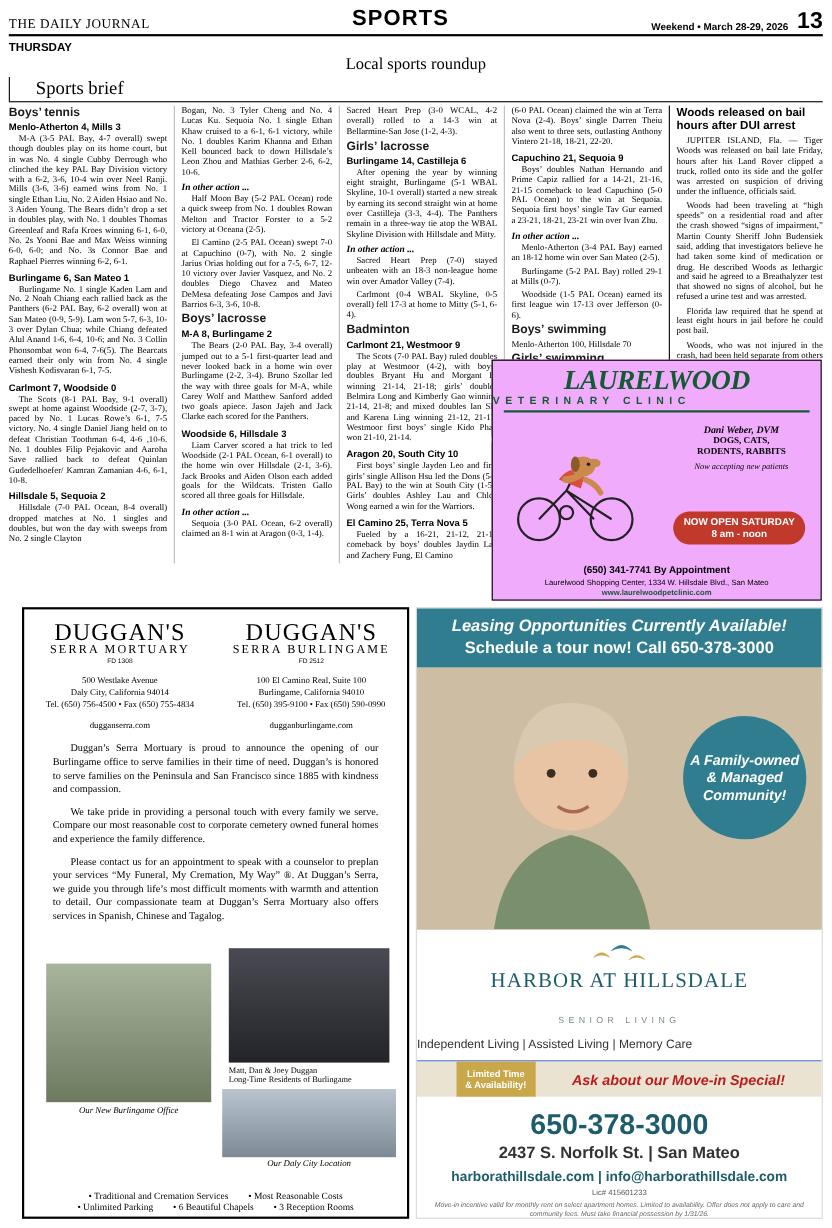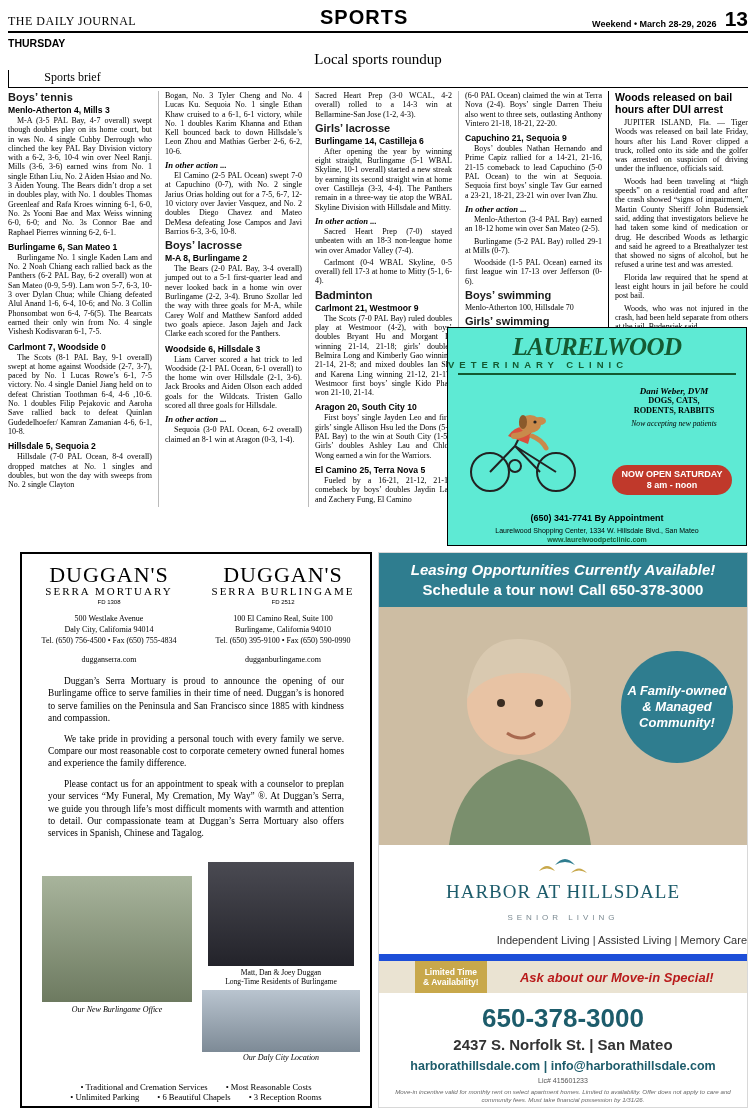--- a/index.html
+++ b/index.html
@@ -19,42 +19,42 @@
   .mast-left { font-family:"Liberation Serif", serif; font-size:12px; letter-spacing:.5px; font-variant:small-caps; font-weight:400; }
   .mast-center { font-family:"Liberation Sans", sans-serif; font-weight:bold; font-size:20px; letter-spacing:1px; flex:1; text-align:center; }
   .mast-right { display:flex; align-items:flex-end; gap:8px; }
   .mast-date { font-family:"Liberation Sans", sans-serif; font-size:9px; font-weight:bold; }
   .mast-page { font-family:"Liberation Sans", sans-serif; font-size:21px; font-weight:bold; line-height:.9; }
 
   
   .section-row { display:flex; border-bottom:1px solid #000; margin-top:2px;flex-direction:column; }
   .thursday { width:148px; font-family:"Liberation Sans", sans-serif; font-weight:bold; font-size:10.5px; padding:2px 0 2px 0; }
   .roundup-title { flex:1; text-align:center; font-family:"Liberation Serif", serif; font-size:15px; padding:0 0 2px 0; }
-  .brief-title { width:128px; text-align:center; font-family:"Liberation Serif", serif; font-size:12px; padding:0 0 2px 0; border-left:1px solid #000; }
+  .brief-title { width:128px; text-align:center; font-family:"Liberation Serif", serif; font-size:17px; padding:0 0 2px 0; border-left:1px solid #000; }
 
   
   .news { display:flex; gap:0; margin-top:3px; }
   .col { padding:0 6px; }
   .col.c1 { width:150px; padding-left:0; }
   .col.c2 { width:150px; border-left:1px solid #bbb; }
   .col.c3 { width:150px; border-left:1px solid #bbb; }
   .col.c4 { width:150px; border-left:1px solid #bbb; }
   .col.c5 { width:140px; border-left:1px solid #000; padding-right:0; }
 
   h3.sport { font-family:"Liberation Sans", sans-serif; font-size:11px; font-weight:bold; margin:0 0 2px 0; color:#1a1a1a; }
   h4.game { font-family:"Liberation Sans", sans-serif; font-size:8.6px; font-weight:bold; margin:5px 0 1px 0; }
   h4.game.first { margin-top:2px; }
   p.body { font-size:8px; line-height:9.3px; margin:0 0 3px 0; text-align:justify; text-indent:9px; }
   p.body.noind { text-indent:0; }
   .subhead { font-family:"Liberation Serif", serif; font-style:italic; font-weight:bold; font-size:8.6px; margin:4px 0 1px 0; }
 
   h3.briefhead { font-family:"Liberation Sans", sans-serif; font-size:10.5px; font-weight:bold; line-height:12px; margin:0 0 3px 0; }
 
   
-  .vet-ad { position:absolute; left:447px; top:327px; width:300px; height:219px; border:1px solid #000; background:#5eead4; overflow:hidden; }
+  .vet-ad { position:absolute; left:447px; top:327px; width:300px; height:219px; border:1px solid #000; background:#f0abfc; overflow:hidden; }
   .vet-name { font-family:"Liberation Serif", serif; font-style:italic; font-weight:bold; font-size:25px; color:#145a32; text-align:center; padding-top:5px; letter-spacing:-.5px; }
   .vet-sub { font-family:"Liberation Sans", sans-serif; font-size:9.5px; letter-spacing:5px; text-align:left; color:#145a32; font-weight:bold; margin-top:-2px; }
   .vet-rule { height:2px; background:#145a32; margin:3px 10px; }
   .vet-info { position:absolute; right:8px; top:58px; width:128px; font-family:"Liberation Serif", serif; font-size:7.6px; text-align:center; line-height:10px; }
   .vet-info .dr { font-weight:bold; font-style:italic; font-size:9px; }
   .vet-info .sp { font-weight:bold; font-size:8.3px; }
   .vet-badge { position:absolute; right:14px; top:137px; width:120px; background:#c0392b; color:#fff; border-radius:16px; text-align:center; font-family:"Liberation Sans", sans-serif; font-weight:bold; font-size:9px; padding:4px 0; line-height:11px; }
   .vet-phone { position:absolute; bottom:22px; left:0; width:100%; text-align:center; font-family:"Liberation Sans", sans-serif; font-weight:bold; font-size:9px; }
   .vet-addr { position:absolute; bottom:11px; left:0; width:100%; text-align:center; font-family:"Liberation Sans", sans-serif; font-size:7px; }
   .vet-web { position:absolute; bottom:2px; left:0; width:100%; text-align:center; font-family:"Liberation Sans", sans-serif; font-size:7px; color:#145a32; font-weight:bold; }
@@ -71,36 +71,36 @@
   .dug-serra { font-family:"Liberation Serif", serif; font-size:11px; letter-spacing:2px; font-variant:small-caps; margin-top:-3px; }
   .dug-fd { font-family:"Liberation Sans", sans-serif; font-size:6px; margin-top:2px; }
   .dug-addr { font-family:"Liberation Serif", serif; font-size:8px; line-height:11px; text-align:center; margin-top:8px; }
   .dug-body { font-family:"Liberation Serif", serif; font-size:9.3px; line-height:12.4px; text-align:justify; padding:10px 26px 0 26px; }
   .dug-body p { margin:0 0 8px 0; text-indent:16px; }
   .dug-photos { position:absolute; bottom:44px; left:0; width:100%; height:200px; }
   .photo { position:absolute; background:#6b7b63; }
   .p1 { left:20px; top:14px; width:150px; height:126px; background:linear-gradient(#a8b49c,#6d7a60); }
   .p1cap { position:absolute; left:20px; top:143px; width:150px; text-align:center; font-family:"Liberation Serif", serif; font-style:italic; font-size:8px; }
   .p2 { left:186px; top:0px; width:146px; height:104px; background:linear-gradient(#4a4a52,#23232a); }
-  .p2cap { position:absolute; left:186px; top:106px; width:146px; text-align:center; font-family:"Liberation Serif", serif; font-size:7.6px; line-height:9px; }
+  .p2cap { position:absolute; left:186px; top:106px; width:146px; font-family:"Liberation Serif", serif; font-size:7.6px; line-height:9px; }
   .p3 { left:180px; top:128px; width:158px; height:62px; background:linear-gradient(#b9c4cf,#7d8a96); }
   .p3cap { position:absolute; left:180px; top:191px; width:158px; text-align:center; font-family:"Liberation Serif", serif; font-style:italic; font-size:8px; }
   .dug-foot { position:absolute; bottom:4px; left:0; width:100%; font-family:"Liberation Serif", serif; font-size:8.6px; }
   .dug-foot .line { display:flex; justify-content:center; gap:18px; }
 
   .ad-harbor { position:absolute; left:378px; top:552px; width:370px; height:556px; background:#ffffff; overflow:hidden; border:1px solid #d8d8d8; }
   .hb-top { background:#2f7d8f; color:#fff; padding:8px 10px 9px 10px; text-align:center; }
   .hb-l1 { font-family:"Liberation Sans", sans-serif; font-weight:bold; font-style:italic; font-size:15px; }
   .hb-l2 { font-family:"Liberation Sans", sans-serif; font-weight:bold; font-size:15px; margin-top:3px; }
   .hb-photo { position:relative; height:238px; background:linear-gradient(#d8c9b4,#b9a68d); overflow:hidden; }
   .hb-bubble { position:absolute; right:14px; top:44px; width:112px; height:112px; border-radius:50%; background:#2f7d8f; color:#fff; display:flex; align-items:center; justify-content:center; text-align:center; font-family:"Liberation Sans", sans-serif; font-style:italic; font-weight:bold; font-size:13px; line-height:16px; }
   .hb-logo { text-align:center; padding:10px 0 4px 0; }
   .hb-name { font-family:"Liberation Serif", serif; font-size:19px; letter-spacing:1px; color:#1d5c6b; }
-  .hb-senior { font-family:"Liberation Sans", sans-serif; font-size:8px; letter-spacing:4px; color:#7b8a92; margin-top:10px; }
-  .hb-services { text-align:right; font-family:"Liberation Sans", sans-serif; font-size:11px; color:#333; padding:8px 0 8px 0; border-bottom:7px solid #1d4ed8; }
+  .hb-senior { font-family:"Liberation Sans", sans-serif; font-size:8px; letter-spacing:4px; color:#7b8a92; margin-top:20px; }
+  .hb-services { text-align:left; font-family:"Liberation Sans", sans-serif; font-size:11px; color:#333; padding:8px 0 8px 0; border-bottom:1px solid #1d4ed8; }
   .hb-strip { display:flex; align-items:center; background:#eae3d2; }
   .hb-strip .badge { background:#c8a84b; color:#fff; font-family:"Liberation Sans", sans-serif; font-weight:bold; font-size:8.5px; padding:6px 8px; line-height:10px; text-align:center;margin-left:36px; }
   .hb-strip .msg { flex:1; text-align:center; font-family:"Liberation Sans", sans-serif; font-weight:bold; font-style:italic; font-size:13px; color:#b91c1c; }
   .hb-phone { text-align:center; font-family:"Liberation Sans", sans-serif; font-weight:bold; font-size:26px; color:#1d5c6b; padding:10px 0 2px 0; }
   .hb-addr { text-align:center; font-family:"Liberation Sans", sans-serif; font-weight:bold; font-size:15px; color:#333; }
   .hb-web { text-align:center; font-family:"Liberation Sans", sans-serif; font-weight:bold; font-size:12.5px; color:#1d5c6b; padding:6px 0 4px 0; }
   .hb-lic { text-align:center; font-family:"Liberation Sans", sans-serif; font-size:7px; color:#555; }
   .hb-fine { text-align:center; font-family:"Liberation Sans", sans-serif; font-style:italic; font-size:6.2px; color:#666; line-height:8px; padding:4px 12px 0 12px; }
 
   svg { display:block; }
@@ -135,20 +135,21 @@
       <p class="body">Burlingame No. 1 single Kaden Lam and No. 2 Noah Chiang each rallied back as the Panthers (6-2 PAL Bay, 6-2 overall) won at San Mateo (0-9, 5-9). Lam won 5-7, 6-3, 10-3 over Dylan Chua; while Chiang defeated Alul Anand 1-6, 6-4, 10-6; and No. 3 Collin Phonsombat won 6-4, 7-6(5). The Bearcats earned their only win from No. 4 single Vishesh Kodisvaran 6-1, 7-5.</p>
       <h4 class="game">Carlmont 7, Woodside 0</h4>
       <p class="body">The Scots (8-1 PAL Bay, 9-1 overall) swept at home against Woodside (2-7, 3-7), paced by No. 1 Lucas Rowe’s 6-1, 7-5 victory. No. 4 single Daniel Jiang held on to defeat Christian Toothman 6-4, 4-6 ,10-6. No. 1 doubles Filip Pejakovic and Aaroha Save rallied back to defeat Quinlan Gudedelhoefer/ Kamran Zamanian 4-6, 6-1, 10-8.</p>
       <h4 class="game">Hillsdale 5, Sequoia 2</h4>
       <p class="body">Hillsdale (7-0 PAL Ocean, 8-4 overall) dropped matches at No. 1 singles and doubles, but won the day with sweeps from No. 2 single Clayton</p>
     </div>
 
     <div class="col c2">
       <p class="body noind">Bogan, No. 3 Tyler Cheng and No. 4 Lucas Ku. Sequoia No. 1 single Ethan Khaw cruised to a 6-1, 6-1 victory, while No. 1 doubles Karim Khanna and Ethan Kell bounced back to down Hillsdale’s Leon Zhou and Mathias Gerber 2-6, 6-2, 10-6.</p>
       <div class="subhead">In other action ...</div>
+      <p class="body">Half Moon Bay (5-2 PAL Ocean) rode a quick sweep from No. 1 doubles Rowan Melton and Tractor Forster to a 5-2 victory at Oceana (2-5).</p>
       <p class="body">El Camino (2-5 PAL Ocean) swept 7-0 at Capuchino (0-7), with No. 2 single Jarius Orias holding out for a 7-5, 6-7, 12-10 victory over Javier Vasquez, and No. 2 doubles Diego Chavez and Mateo DeMesa defeating Jose Campos and Javi Barrios 6-3, 3-6, 10-8.</p>
       <h3 class="sport">Boys’ lacrosse</h3>
       <h4 class="game first">M-A 8, Burlingame 2</h4>
       <p class="body">The Bears (2-0 PAL Bay, 3-4 overall) jumped out to a 5-1 first-quarter lead and never looked back in a home win over Burlingame (2-2, 3-4). Bruno Szollar led the way with three goals for M-A, while Carey Wolf and Matthew Sanford added two goals apiece. Jason Jajeh and Jack Clarke each scored for the Panthers.</p>
       <h4 class="game">Woodside 6, Hillsdale 3</h4>
       <p class="body">Liam Carver scored a hat trick to led Woodside (2-1 PAL Ocean, 6-1 overall) to the home win over Hillsdale (2-1, 3-6). Jack Brooks and Aiden Olson each added goals for the Wildcats. Tristen Gallo scored all three goals for Hillsdale.</p>
       <div class="subhead">In other action ...</div>
       <p class="body">Sequoia (3-0 PAL Ocean, 6-2 overall) claimed an 8-1 win at Aragon (0-3, 1-4).</p>
     </div>
 

